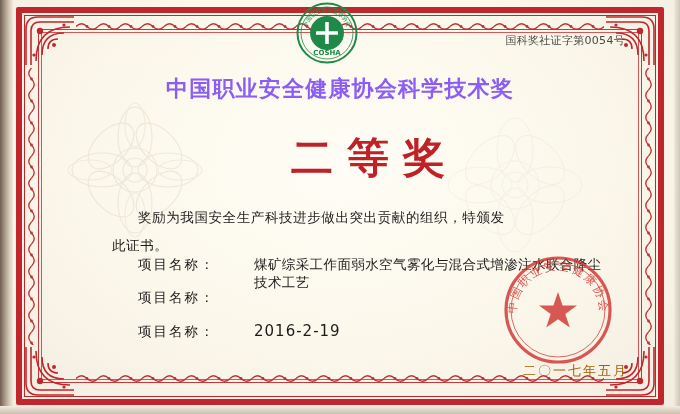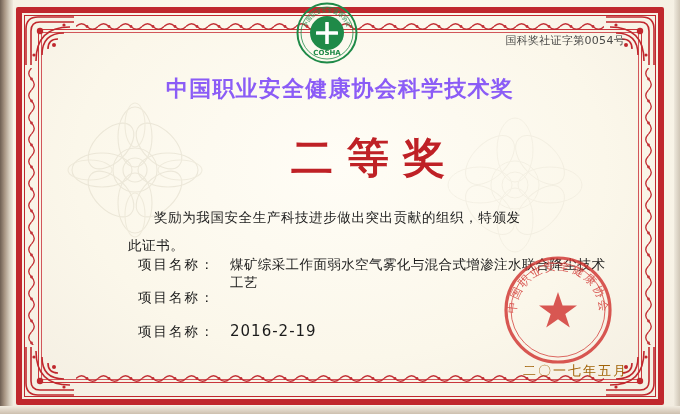--- a/index.html
+++ b/index.html
@@ -162,21 +162,21 @@
     color: #bf2126;
     letter-spacing: 14px;
     text-indent: 14px;
     font-family: "DejaVu Serif", "Liberation Serif", serif;
     padding-left: 28px;
   }
 
   
   .body-para {
     position: absolute;
-    left: 128px; top: 204px;
+    left: 112px; top: 204px;
     width: 430px;
     font-size: 13.5px;
     color: #1c1c1c;
     line-height: 28px;
     letter-spacing: 0.6px;
     font-family: Liberation Serif, serif;
   }
   .body-para .line1 { display:block; text-indent: 26px; }
   .body-para .line2 { display:block; }
 
@@ -186,20 +186,21 @@
     left: 138px; top: 256px;
     width: 470px;
   }
   .field-row {
     display: flex;
     align-items: baseline;
     height: 33px;
     font-size: 13.5px;
     color: #1c1c1c;
     letter-spacing: 0.5px;
+    gap: 24px;
   }
   .field-label {
     width: 86px;
     flex: none;
     letter-spacing: 2px;
     font-family: "DejaVu Sans", "Liberation Sans", sans-serif;
   }
   .field-value {
     font-family: "DejaVu Sans", "Liberation Sans", sans-serif;
     letter-spacing: 0.4px;

